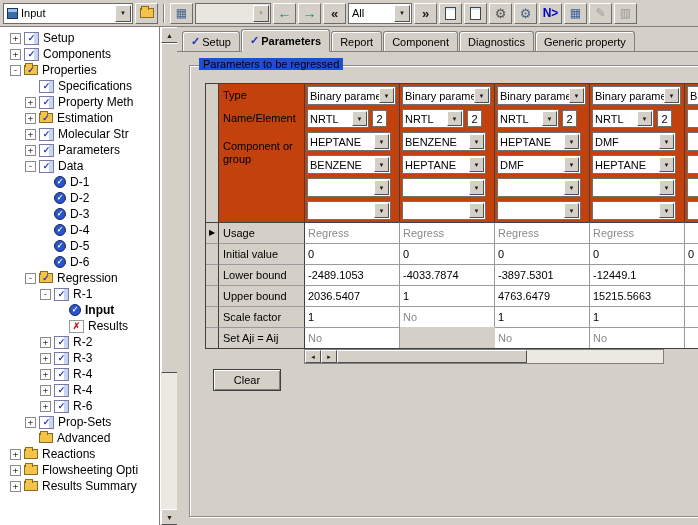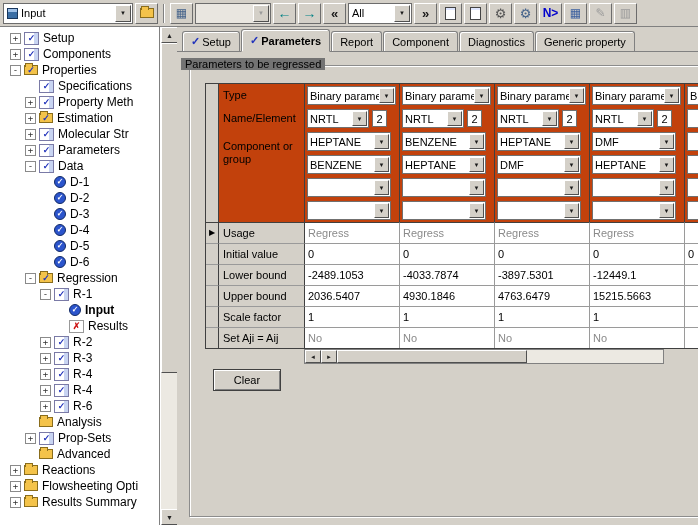--- a/index.html
+++ b/index.html
@@ -60,21 +60,21 @@
   .main{position:absolute;left:177px;top:27px;width:521px;height:498px;background:#d4d0c8;overflow:hidden}
   .tabbar{position:absolute;left:0;top:2px;width:100%;height:23px;display:flex;align-items:flex-end;
     padding-left:5px;border-bottom:1px solid #808080}
   .tab{height:20px;padding:0 8px;display:flex;align-items:center;gap:2px;background:#d4d0c8;
     border:1px solid #808080;border-bottom:none;border-top-left-radius:3px;border-top-right-radius:3px;
     margin-right:1px;box-shadow:inset 1px 1px 0 #fff;cursor:default;white-space:nowrap}
   .tab.active{height:23px;font-weight:bold;position:relative;z-index:2;margin-bottom:-1px;
     border-bottom:1px solid #d4d0c8}
   .tab-check{color:#2233bb;font-weight:bold;font-size:11px}
 
-  .group-label{position:absolute;left:4px;top:31px;background:#737373;padding:0 4px;z-index:2}
+  .group-label{position:absolute;left:22px;top:31px;background:#1d4ed8;padding:0 4px;z-index:2}
   .groupbox{position:absolute;left:12px;top:38px;width:560px;height:452px;
     border:1px solid #8c8c8c;box-shadow:inset 1px 1px 0 #ffffff,1px 1px 0 #ffffff}
 
   
   .ptable{position:absolute;left:28px;top:56px;display:flex;border:1px solid #404040;background:#d4d0c8}
   .t-col{display:flex;flex-direction:column;flex:none}
   .t-col.gutter{width:13px}
   .t-col.labels{width:86px}
   .t-col.data{width:95px}
   .g-head{height:138px;background:#d4d0c8;border-right:1px solid #404040}
@@ -296,25 +296,20 @@
         <span class="expander">+</span>
         <span class="ticon form-check">✓</span>
         <span class="tree-label">R-4</span>
       </div>
       <div class="tree-row" style="padding-left: 40px;">
         <span class="expander">+</span>
         <span class="ticon form-check">✓</span>
         <span class="tree-label">R-6</span>
       </div>
       <div class="tree-row" style="padding-left: 25px;">
-        <span class="expander none"></span>
-        <span class="ticon folder"></span>
-        <span class="tree-label">Analysis</span>
-      </div>
-      <div class="tree-row" style="padding-left: 25px;">
         <span class="expander">+</span>
         <span class="ticon form-check">✓</span>
         <span class="tree-label">Prop-Sets</span>
       </div>
       <div class="tree-row" style="padding-left: 25px;">
         <span class="expander none"></span>
         <span class="ticon folder"></span>
         <span class="tree-label">Advanced</span>
       </div>
       <div class="tree-row" style="padding-left: 10px;">
@@ -474,21 +469,20 @@
           </div>
           <div class="h-cell hc">
             <span class="cell-combo" style="width: 84px;">
               <span class="cc-text"></span>
               <span class="cc-arrow">▼</span>
             </span>
           </div>
           <div class="v-cell first gray">Regress</div>
           <div class="v-cell">0</div>
           <div class="v-cell">-4033.7874</div>
-          <div class="v-cell">4930.1846</div>
           <div class="v-cell">1</div>
           <div class="v-cell gray">No</div>
         </div>
         <div class="t-col data">
           <div class="h-cell hc">
             <span class="cell-combo" style="width: 89px;">
               <span class="cc-text">Binary parameter</span>
               <span class="cc-arrow">▼</span>
             </span>
           </div>

